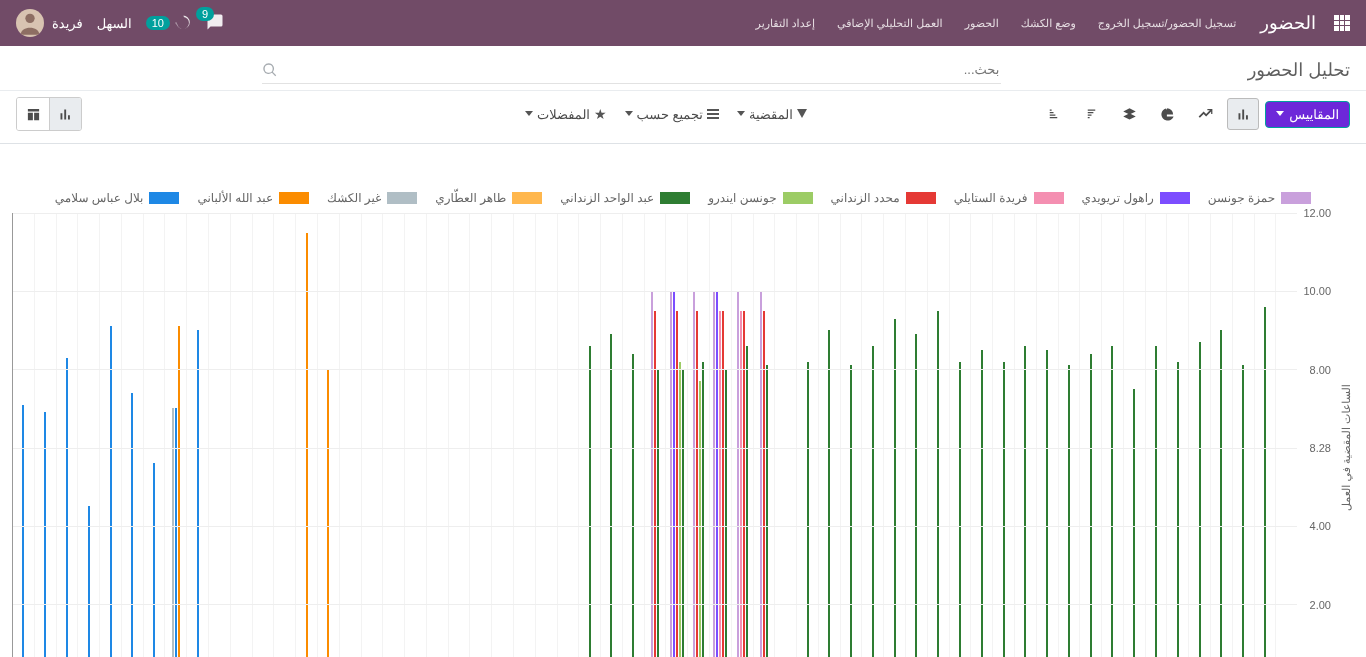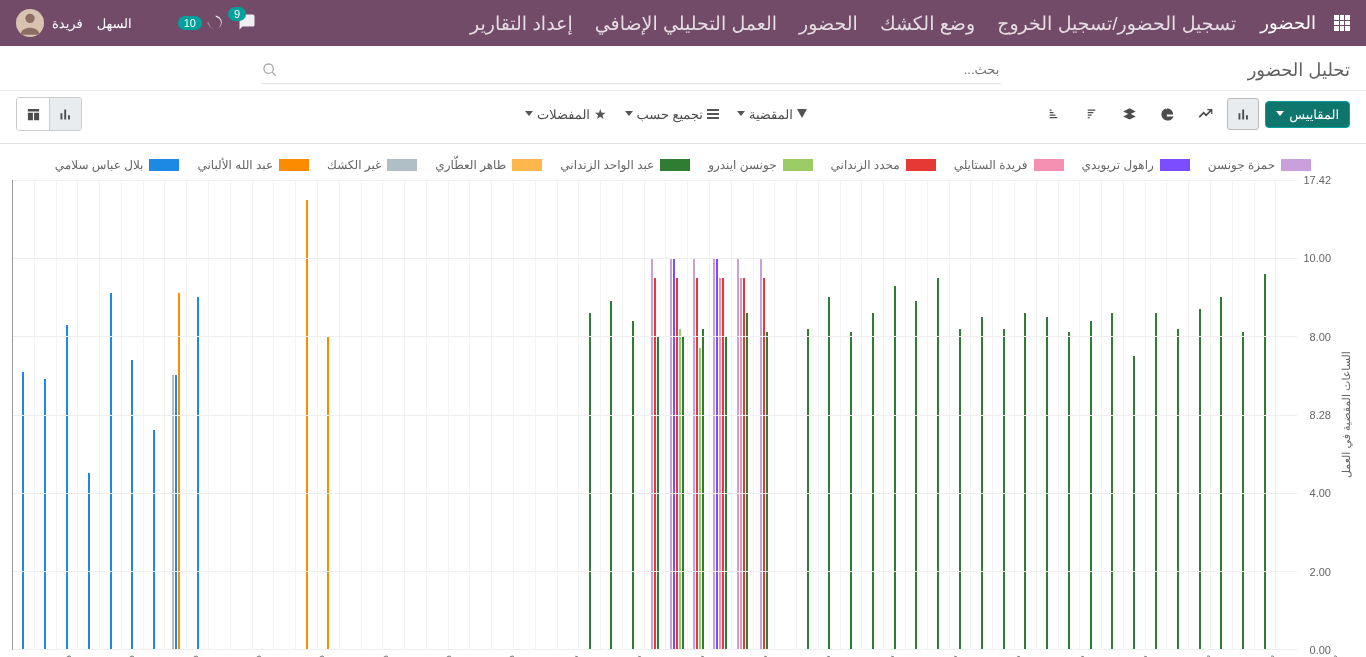--- a/index.html
+++ b/index.html
@@ -4,68 +4,68 @@
 <style>
 * { box-sizing: border-box; margin: 0; padding: 0; }
 body { font-family: Arial, sans-serif; font-size: 13px; color: #4c4c4c; background: #fff; direction: rtl; }
 
 
 .topnav { background: #714b67; height: 46px; display: flex; align-items: center; padding: 0 16px; color: #fff; gap: 18px; }
 .topnav .apps-icon { width: 16px; height: 16px; display: grid; grid-template-columns: repeat(3,1fr); gap: 1px; cursor: pointer; }
 .topnav .apps-icon span { background: #fff; }
 .topnav .brand { font-size: 18px; font-weight: 500; margin-left: 6px; }
 .topnav .menu { display: flex; gap: 22px; }
-.topnav .menu a { color: #e6dde2; text-decoration: none; font-size: 19px; cursor: pointer; }
+.topnav .menu a { color: #e6dde2; text-decoration: none; font-size: 11px; cursor: pointer; }
 .topnav .spacer { flex: 1; }
 .topnav .right { display: flex; align-items: center; gap: 14px; }
 .badge { background: #00a09d; color: #fff; border-radius: 10px; font-size: 11px; padding: 1px 6px; display: inline-flex; align-items: center; gap: 3px; }
 .chat-ico { display: inline-block; position: relative; cursor: pointer; }
 .chat-ico svg { width: 18px; height: 18px; fill: #fff; opacity: .9; }
 .chat-ico .b { position: absolute; top: -6px; left: -10px; }
 .moon { display: inline-flex; align-items: center; cursor: pointer; }
 .moon svg { width: 18px; height: 18px; fill: #fff; opacity: .85; }
-.moon .b { margin-right: 4px; margin-left: 32px; }
+.moon .b { margin-right: 4px; }
 .user { display: flex; align-items: center; gap: 8px; cursor: pointer; }
 .user .name { color: #fff; font-size: 13px; }
 .user .avatar { width: 28px; height: 28px; border-radius: 50%; background: #d8c3b1; overflow: hidden; display: flex; align-items: center; justify-content: center; }
 .user .avatar svg { width: 28px; height: 28px; }
 
 
 .cp { display: flex; align-items: center; justify-content: space-between; padding: 10px 16px 6px; border-bottom: 1px solid #e9ecef; }
 .cp .title { font-size: 18px; color: #5f5f5f; }
 .cp .searchwrap { flex: 1; display: flex; justify-content: center; }
 .cp .search { display: flex; align-items: center; width: 60%; border-bottom: 1px solid #e2e2e2; }
 .cp .search input { flex: 1; border: 0; outline: 0; padding: 6px 2px; font-size: 13px; background: transparent; text-align: right; direction: rtl; }
 .cp .search .sico { width: 16px; height: 16px; opacity: .6; margin-left: auto; }
 .cp .search .sico svg { width: 16px; height: 16px; fill: #6c757d; }
 
 .cp2 { display: flex; align-items: center; justify-content: space-between; padding: 6px 16px 12px; border-bottom: 1px solid #dee2e6; gap: 12px; }
 .cp2 .right-tools, .cp2 .left-tools, .cp2 .mid-tools { display: flex; align-items: center; gap: 6px; }
 .btn { border: 1px solid transparent; padding: 5px 10px; font-size: 13px; border-radius: 4px; cursor: pointer; background: #fff; display: inline-flex; align-items: center; gap: 5px; }
-.btn-primary { background: #0f766e; color: #fff; border-color: #00a09d; }
+.btn-primary { background: #6d28d9; color: #fff; border-color: #00a09d; }
 .icon-btn { width: 32px; height: 32px; display: inline-flex; align-items: center; justify-content: center; border: 1px solid #ccc; border-radius: 3px; cursor: pointer; background: #fff; }
 .icon-btn.plain { border-color: transparent; }
 .icon-btn.active { background: #e9ecef; border-color: #bbb; }
 .icon-btn svg { width: 15px; height: 15px; fill: #4c4c4c; }
 .dd { display: inline-flex; align-items: center; gap: 4px; cursor: pointer; font-size: 13px; color: #4c4c4c; padding: 4px 6px; }
 .caret { display: inline-block; width: 6px; height: 6px; border-left: 4px solid transparent; border-right: 4px solid transparent; border-top: 5px solid #555; }
 .filter-glyph { display: inline-block; width: 10px; height: 10px; position: relative; }
 .filter-glyph::before { content: ''; position: absolute; top: 0; left: 0; border-top: 9px solid #555; border-left: 5px solid transparent; border-right: 5px solid transparent; }
 .list-glyph { width: 12px; height: 10px; position: relative; display: inline-block; }
 .list-glyph span { position: absolute; left: 0; right: 0; height: 2px; background: #555; }
 .list-glyph span:nth-child(1){top:0}.list-glyph span:nth-child(2){top:4px}.list-glyph span:nth-child(3){top:8px}
 .star-glyph { color: #555; font-size: 14px; }
 .view-switch { display: flex; border: 1px solid #ccc; border-radius: 3px; overflow: hidden; margin-right: auto; }
 .view-switch .icon-btn { border: 0; border-left: 1px solid #ccc; border-radius: 0; }
 .view-switch .icon-btn:last-child { border-left: 0; }
 
 
 .chart-wrap { padding: 8px 12px; }
 .legend { display: flex; flex-wrap: wrap; justify-content: center; gap: 18px; padding: 6px 0 8px; font-size: 12px; color: #666; direction: rtl; }
-.legend .item { display: flex; align-items: center; gap: 6px; cursor: pointer; }
+.legend .item { display: flex; align-items: center; gap: 6px; cursor: pointer; margin-top: 33px; }
 .legend .sw { width: 30px; height: 12px; }
 
 .plot { position: relative; height: 470px; display: flex; }
 .yaxis-label { writing-mode: vertical-rl; transform: rotate(180deg); text-align: center; font-size: 11px; color: #666; padding: 0 2px; }
 .yaxis { width: 40px; position: relative; font-size: 11px; color: #666; }
 .yaxis .tick { position: absolute; right: 6px; transform: translateY(-50%); }
 .grid { flex: 1; position: relative; border-left: 1px solid #999; border-bottom: 1px solid #999; direction: ltr; }
 .grid .hline { position: absolute; left: 0; right: 0; border-top: 1px solid #eee; }
 .bars { position: absolute; inset: 0; display: flex; direction: ltr; }
 .col { flex: 1; position: relative; display: flex; align-items: flex-end; justify-content: center; gap: 1px; border-right: 1px solid #f3f3f3; }
@@ -253,21 +253,21 @@
     </div>
   <div class="plot">
     <div class="yaxis-label">الساعات المقضية في العمل</div>
     <div class="yaxis" id="yaxis">
         <div class="tick" style="top: 100%;">0.00</div>
         <div class="tick" style="top: 83.3333%;">2.00</div>
         <div class="tick" style="top: 66.6667%;">4.00</div>
         <div class="tick" style="top: 50%;">8.28</div>
         <div class="tick" style="top: 33.3333%;">8.00</div>
         <div class="tick" style="top: 16.6667%;">10.00</div>
-        <div class="tick" style="top: 0%;">17.42</div>
+        <div class="tick" style="top: 0%;">12.00</div>
       </div>
     <div class="grid" id="grid">
       <div class="bars" id="bars">
           <div class="col">
             <div class="bar" style="height: 59.1667%; background: rgb(30, 136, 229);"></div>
           </div>
           <div class="col">
             <div class="bar" style="height: 57.5%; background: rgb(30, 136, 229);"></div>
           </div>
           <div class="col">

